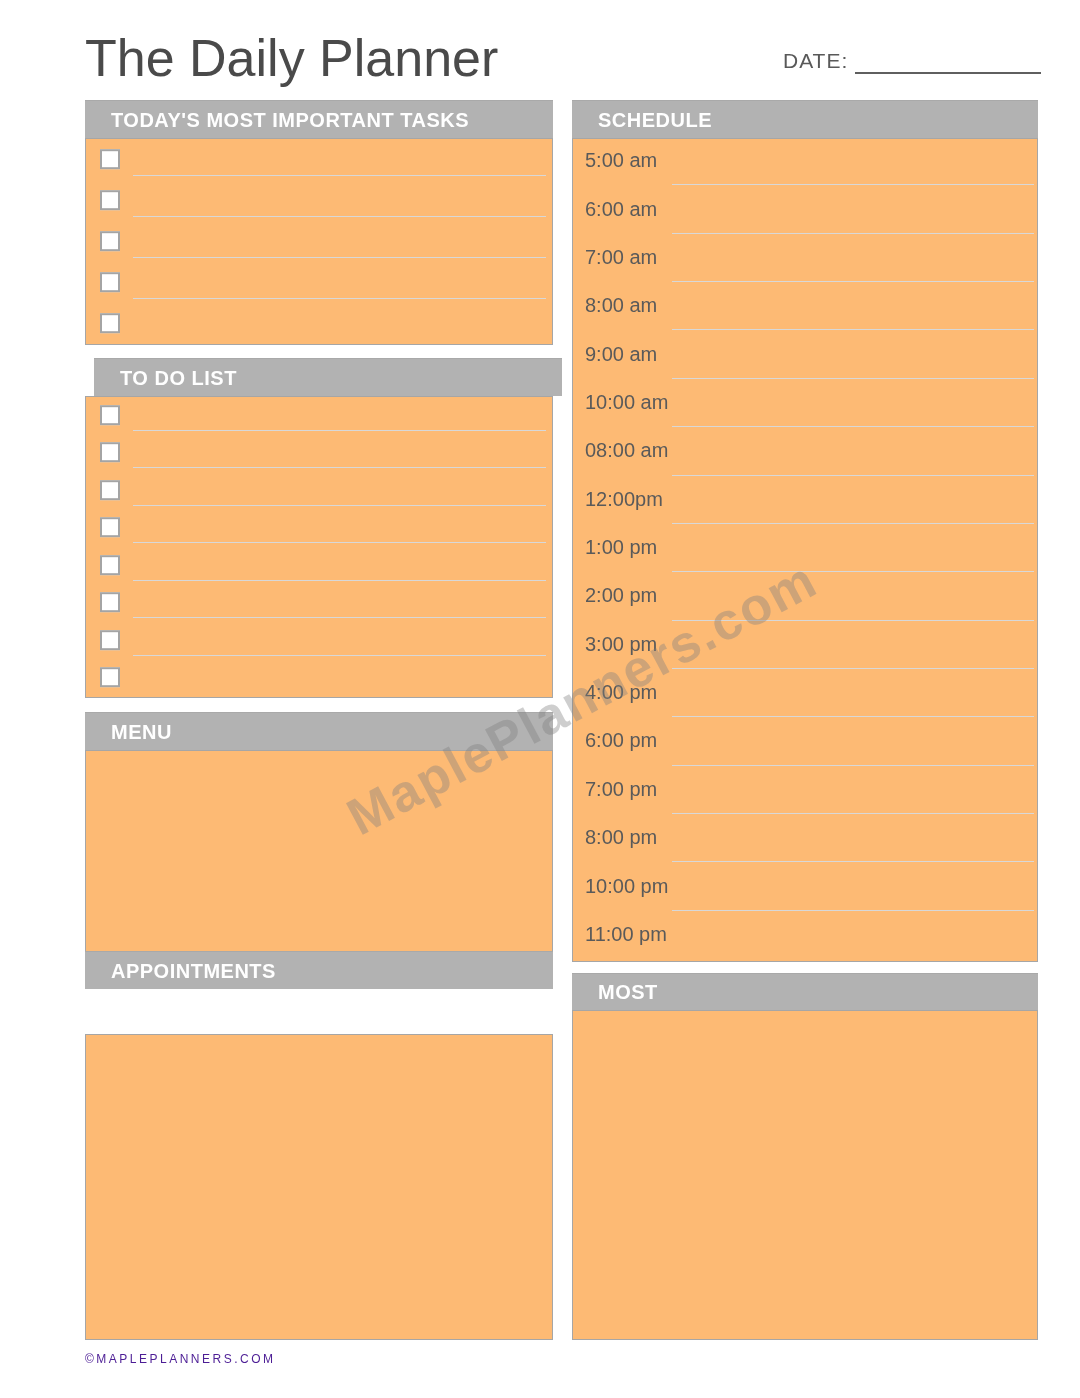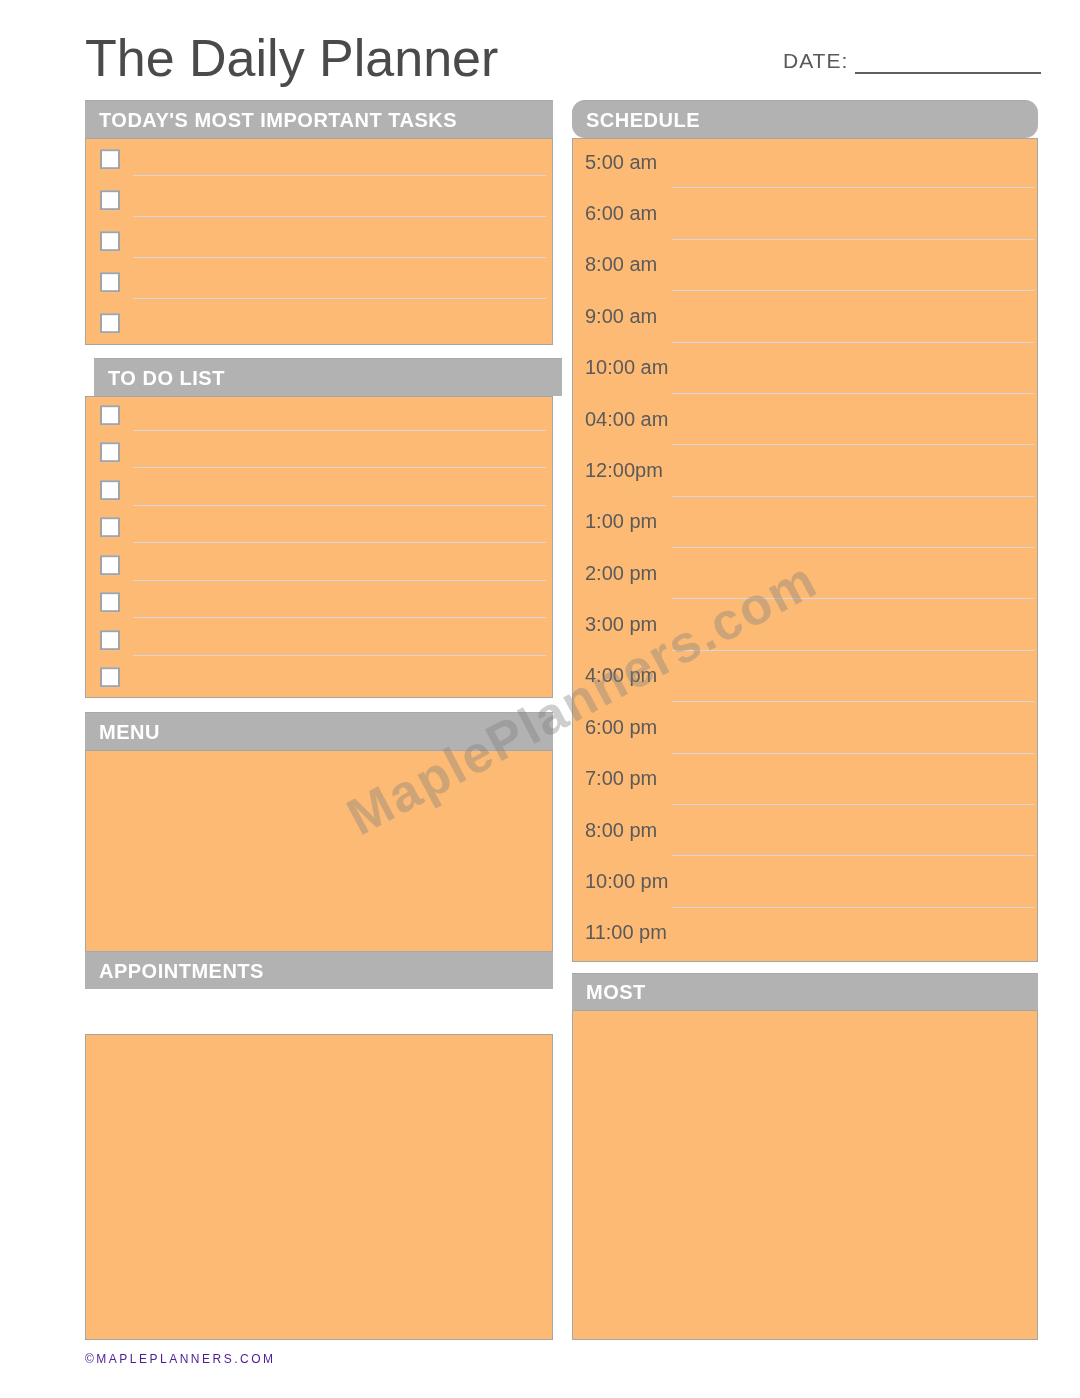--- a/index.html
+++ b/index.html
@@ -11,21 +11,21 @@
   .page-title{
     position:absolute;left:40px;top:28px;font-size:52px;line-height:60px;
     color:#4a4a4a;font-weight:400;letter-spacing:0px;white-space:nowrap;
   }
   .date-block{position:absolute;left:738px;top:48px;display:flex;align-items:center;}
   .date-label{font-size:21px;color:#595959;letter-spacing:1px;line-height:26px;}
   .date-line{display:inline-block;width:186px;height:24px;margin-left:7px;border-bottom:2px solid #5f5f5f;}
   
   .hdr-bar{
     position:absolute;background:#b2b2b2;color:#ffffff;font-weight:bold;
-    font-size:20px;line-height:38px;height:38px;padding-left:14px;
+    font-size:20px;line-height:38px;height:38px;padding-left:26px;
     letter-spacing:0.5px;box-sizing:border-box;border-top:1px solid #a9a9a9;
   }
   .box{
     position:absolute;background:#fdba74;border:1.5px solid #a6a6a6;
     box-sizing:border-box;display:flex;flex-direction:column;
   }
   
   .chk-row{flex:1;position:relative;}
   .checkbox{
     position:absolute;left:14px;top:50%;transform:translateY(-54%);
@@ -136,51 +136,55 @@
 
       </div>
     </div>
 
   <div class="hdr-bar" style="left:40px;top:712px;width:468px;">MENU</div>
   <div class="box" style="left:40px;top:750px;width:468px;height:232px;"></div>
 
   <div class="hdr-bar" style="left:40px;top:951px;width:468px;">APPOINTMENTS</div>
   <div class="box" style="left:40px;top:1034px;width:468px;height:306px;"></div>
 
-  <div class="hdr-bar" style="left:527px;top:100px;width:466px;border-radius:13px;">SCHEDULE</div>
+  <div class="hdr-bar" style="left:527px;top:100px;width:466px;">SCHEDULE</div>
   <div class="box" style="left:527px;top:138px;width:466px;height:824px;">
 
       <div class="sched-row">
         <span class="sched-time">5:00 am</span>
         <span class="sched-line"></span>
       </div>
 
       <div class="sched-row">
         <span class="sched-time">6:00 am</span>
         <span class="sched-line"></span>
       </div>
 
+      <div class="sched-row">
+        <span class="sched-time">7:00 am</span>
+        <span class="sched-line"></span>
+      </div>
 
       <div class="sched-row">
         <span class="sched-time">8:00 am</span>
         <span class="sched-line"></span>
       </div>
 
       <div class="sched-row">
         <span class="sched-time">9:00 am</span>
         <span class="sched-line"></span>
       </div>
 
       <div class="sched-row">
         <span class="sched-time">10:00 am</span>
         <span class="sched-line"></span>
       </div>
 
       <div class="sched-row">
-        <span class="sched-time">04:00 am</span>
+        <span class="sched-time">08:00 am</span>
         <span class="sched-line"></span>
       </div>
 
       <div class="sched-row">
         <span class="sched-time">12:00pm</span>
         <span class="sched-line"></span>
       </div>
 
       <div class="sched-row">
         <span class="sched-time">1:00 pm</span>

